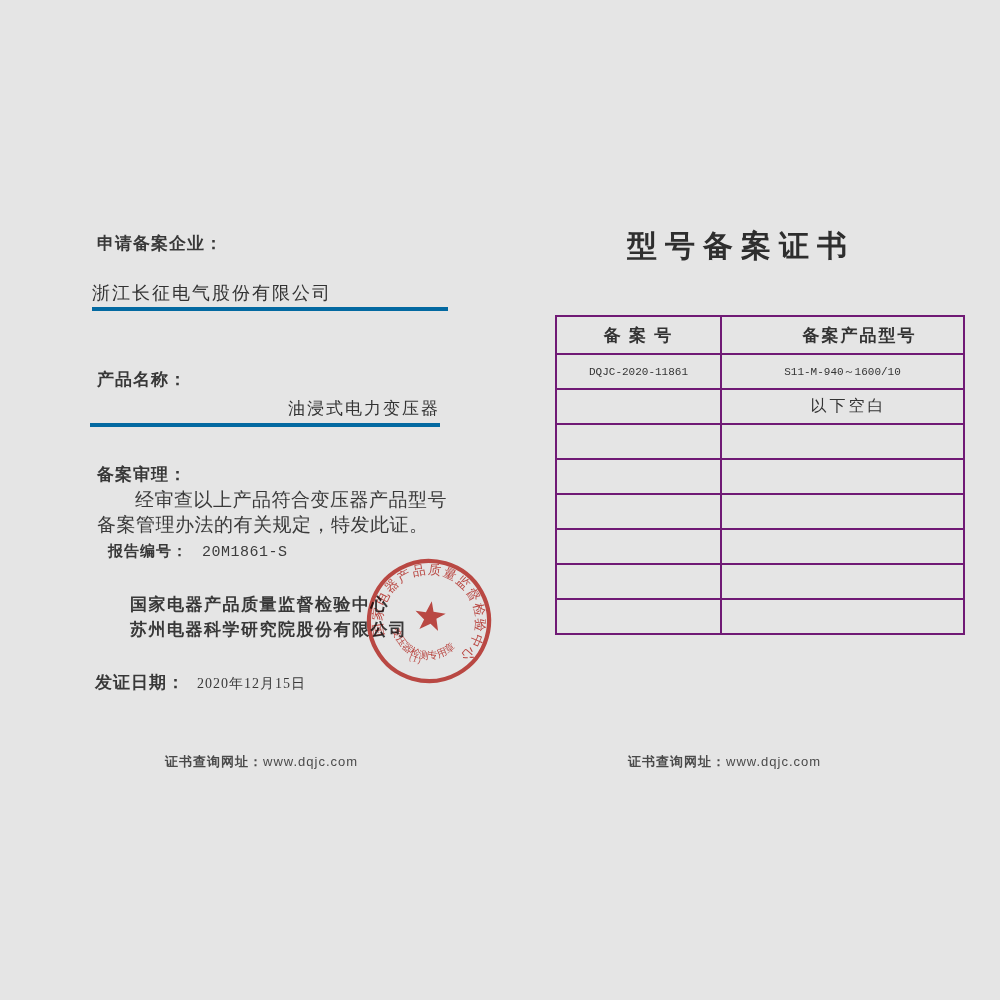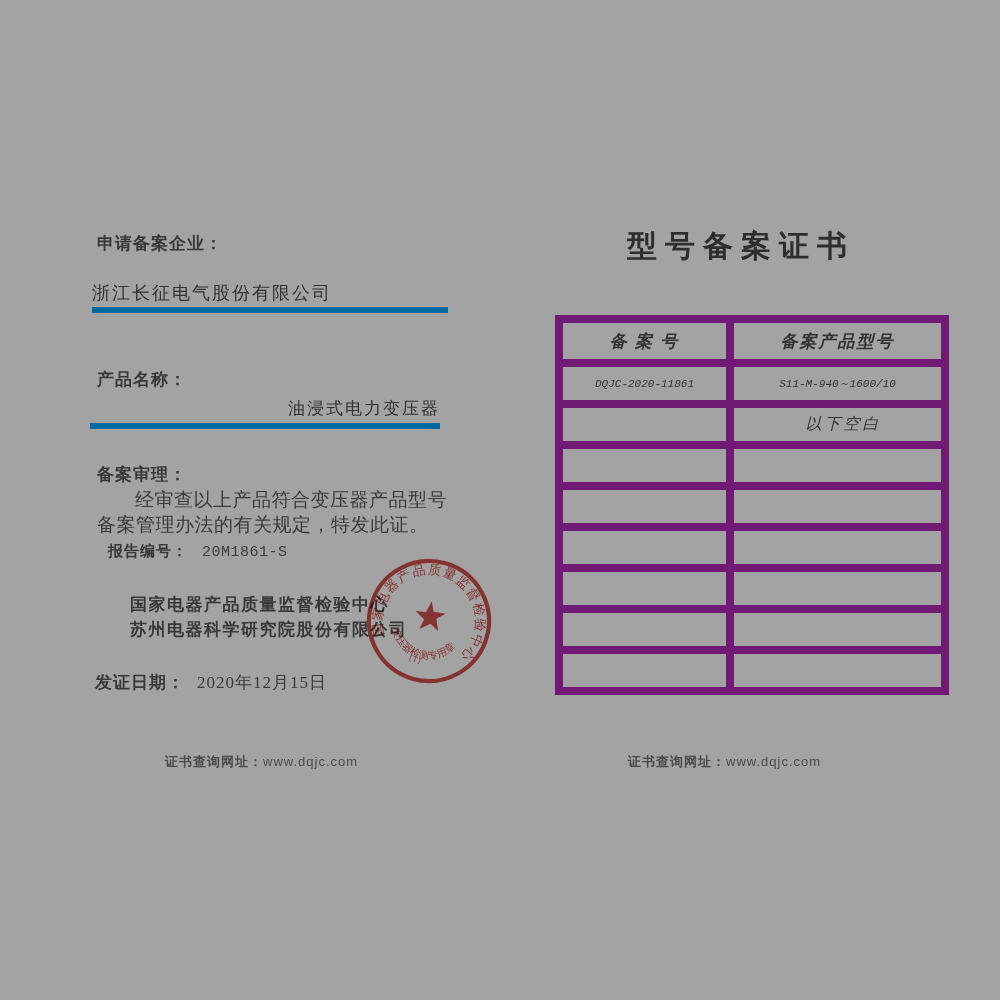--- a/index.html
+++ b/index.html
@@ -1,39 +1,39 @@
 <!DOCTYPE html>
 <html><head>
 <meta charset="utf-8">
 <style>
   html,body { margin:0; padding:0; }
   body { font-family: "Liberation Serif", serif; }
   .page {
     position: relative;
     width: 1000px;
     height: 1000px;
-    background: #a3a3a3;
+    background: #e5e5e5;
     overflow: hidden;
     color: #3d3d3d;
   }
   .abs { position: absolute; }
   .label {
     font-family: "Liberation Sans", sans-serif;
     font-weight: bold;
     font-size: 17px;
     color: #383838;
     letter-spacing: 1px;
   }
   .serif-val {
     font-family: "Liberation Serif", serif;
     font-size: 17px;
     color: #3a3a3a;
   }
   .underline-field {
-    border-bottom: 6px solid #0369a1;
+    border-bottom: 4px solid #0369a1;
   }
   .company-line {
     left: 92px; top: 281px; width: 356px; height: 26px;
     font-size: 18px; letter-spacing: 2px; color:#333;
   }
   .product-line {
     left: 90px; top: 397px; width: 350px; height: 26px;
     text-align: right; font-size: 17px; letter-spacing: 2px; color:#333;
   }
   .review-par {
@@ -47,21 +47,21 @@
     font-size: 15px; color:#3c3c3c; margin-left: 14px; letter-spacing: 0.5px;
   }
   .report-row .label { font-size: 15px; }
   .orgs {
     left: 130px; top: 592px;
     font-family: "Liberation Sans", sans-serif;
     font-weight: bold; font-size: 17px; line-height: 25px;
     color: #383838; letter-spacing: 1.5px;
   }
   .date-row { left: 95px; top: 671px; }
-  .date-row .val { font-size: 17px; margin-left: 12px; letter-spacing: 1px; }
+  .date-row .val { font-size: 14px; margin-left: 12px; letter-spacing: 1px; }
   .footer-row {
     font-size: 13px;
     color: #4a4a4a;
   }
   .footer-row .flabel {
     font-family: "Liberation Sans", sans-serif;
     font-weight: bold; letter-spacing: 1px;
   }
   .footer-row .furl {
     font-family: Liberation Sans, sans-serif;
@@ -73,34 +73,33 @@
     font-size: 30px; font-weight: bold;
     letter-spacing: 8px; color: #2e2e2e;
   }
   
   .record-table {
     left: 555px; top: 315px; width: 370px;
     border-collapse: collapse;
     table-layout: fixed;
   }
   .record-table td, .record-table th {
-    border: 8px solid #701a75;
+    border: 2px solid #701a75;
     height: 33px;
     text-align: center;
     vertical-align: middle;
     padding: 0;
-    font-style: italic;
   }
   .record-table th {
     font-family: "Liberation Serif", serif;
     font-size: 17px; font-weight: bold; color: #333;
     letter-spacing: 2px; height: 36px;
   }
   .record-table .c0 { width: 163px; }
-  .record-table .c1 { width: 207px; }
+  .record-table .c1 { width: 207px; padding-left: 34px; }
   .record-table td.mono {
     font-family: "Liberation Mono", monospace;
     font-size: 11px; color: #343434; letter-spacing: 0px;
   }
   .record-table td.cjk {
     font-family: "Liberation Serif", serif;
     font-size: 16px; color: #343434; letter-spacing: 3px; padding-left: 12px;
   }
   
   .stamp {

